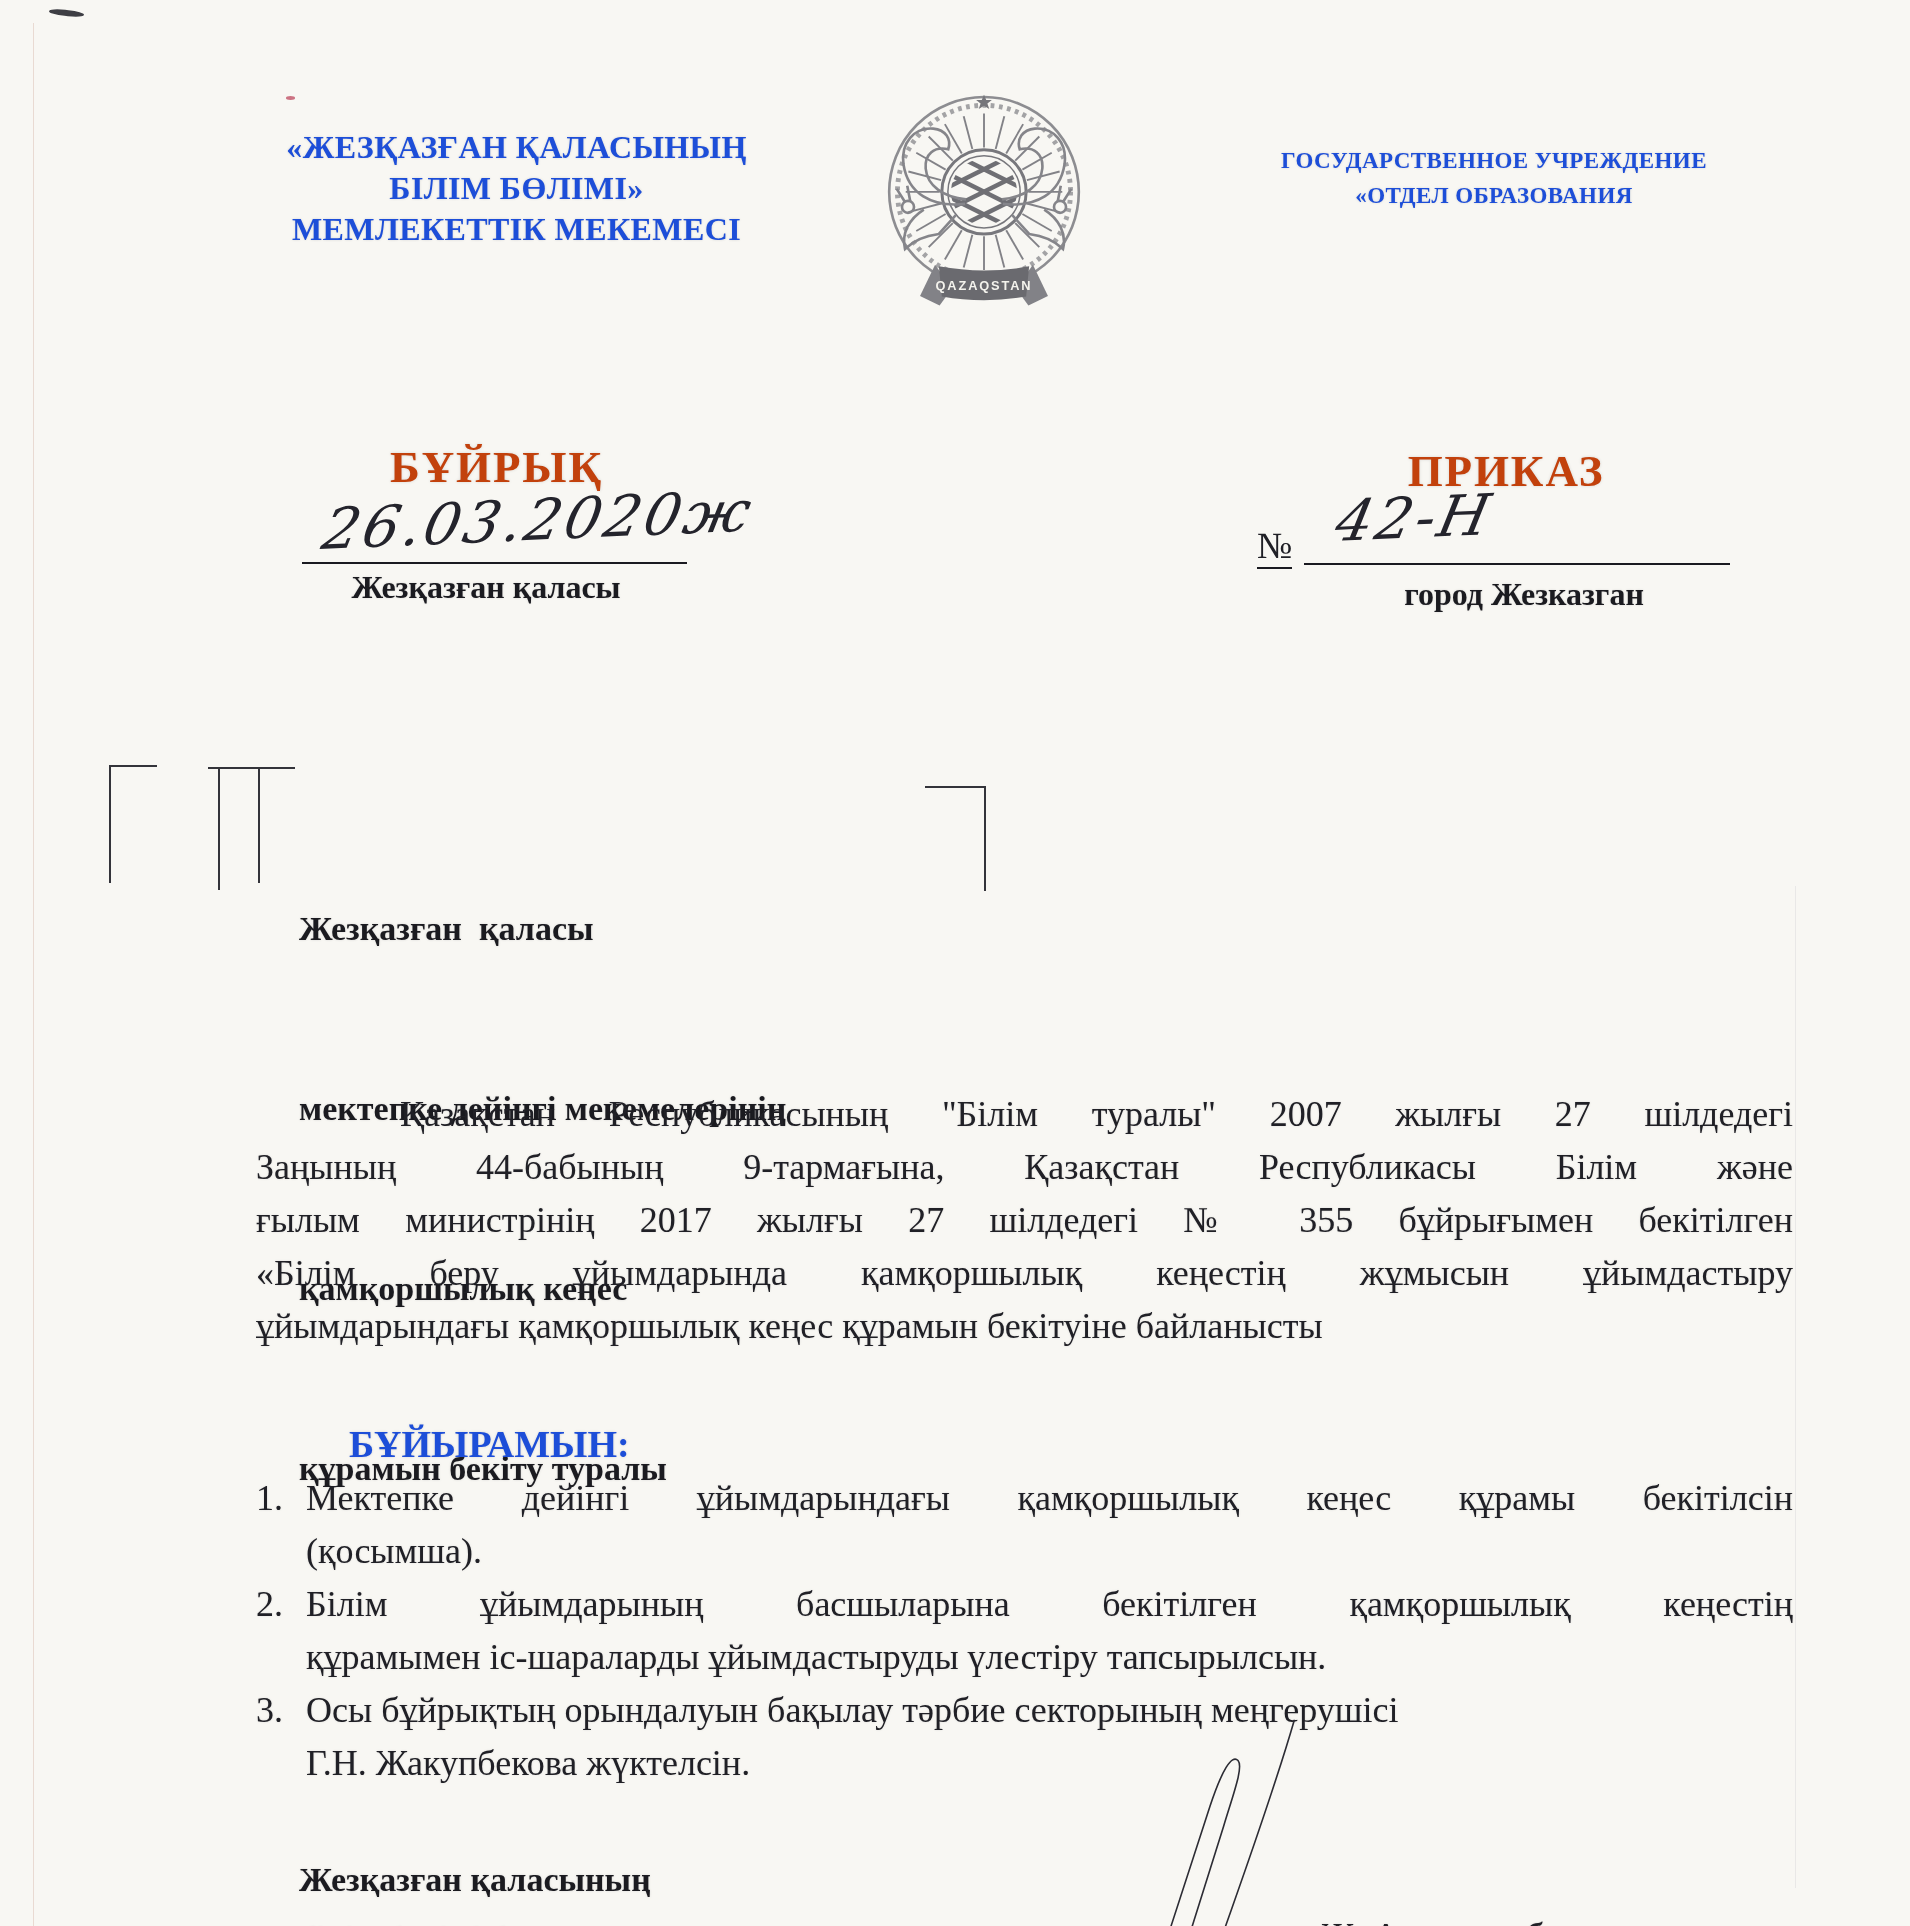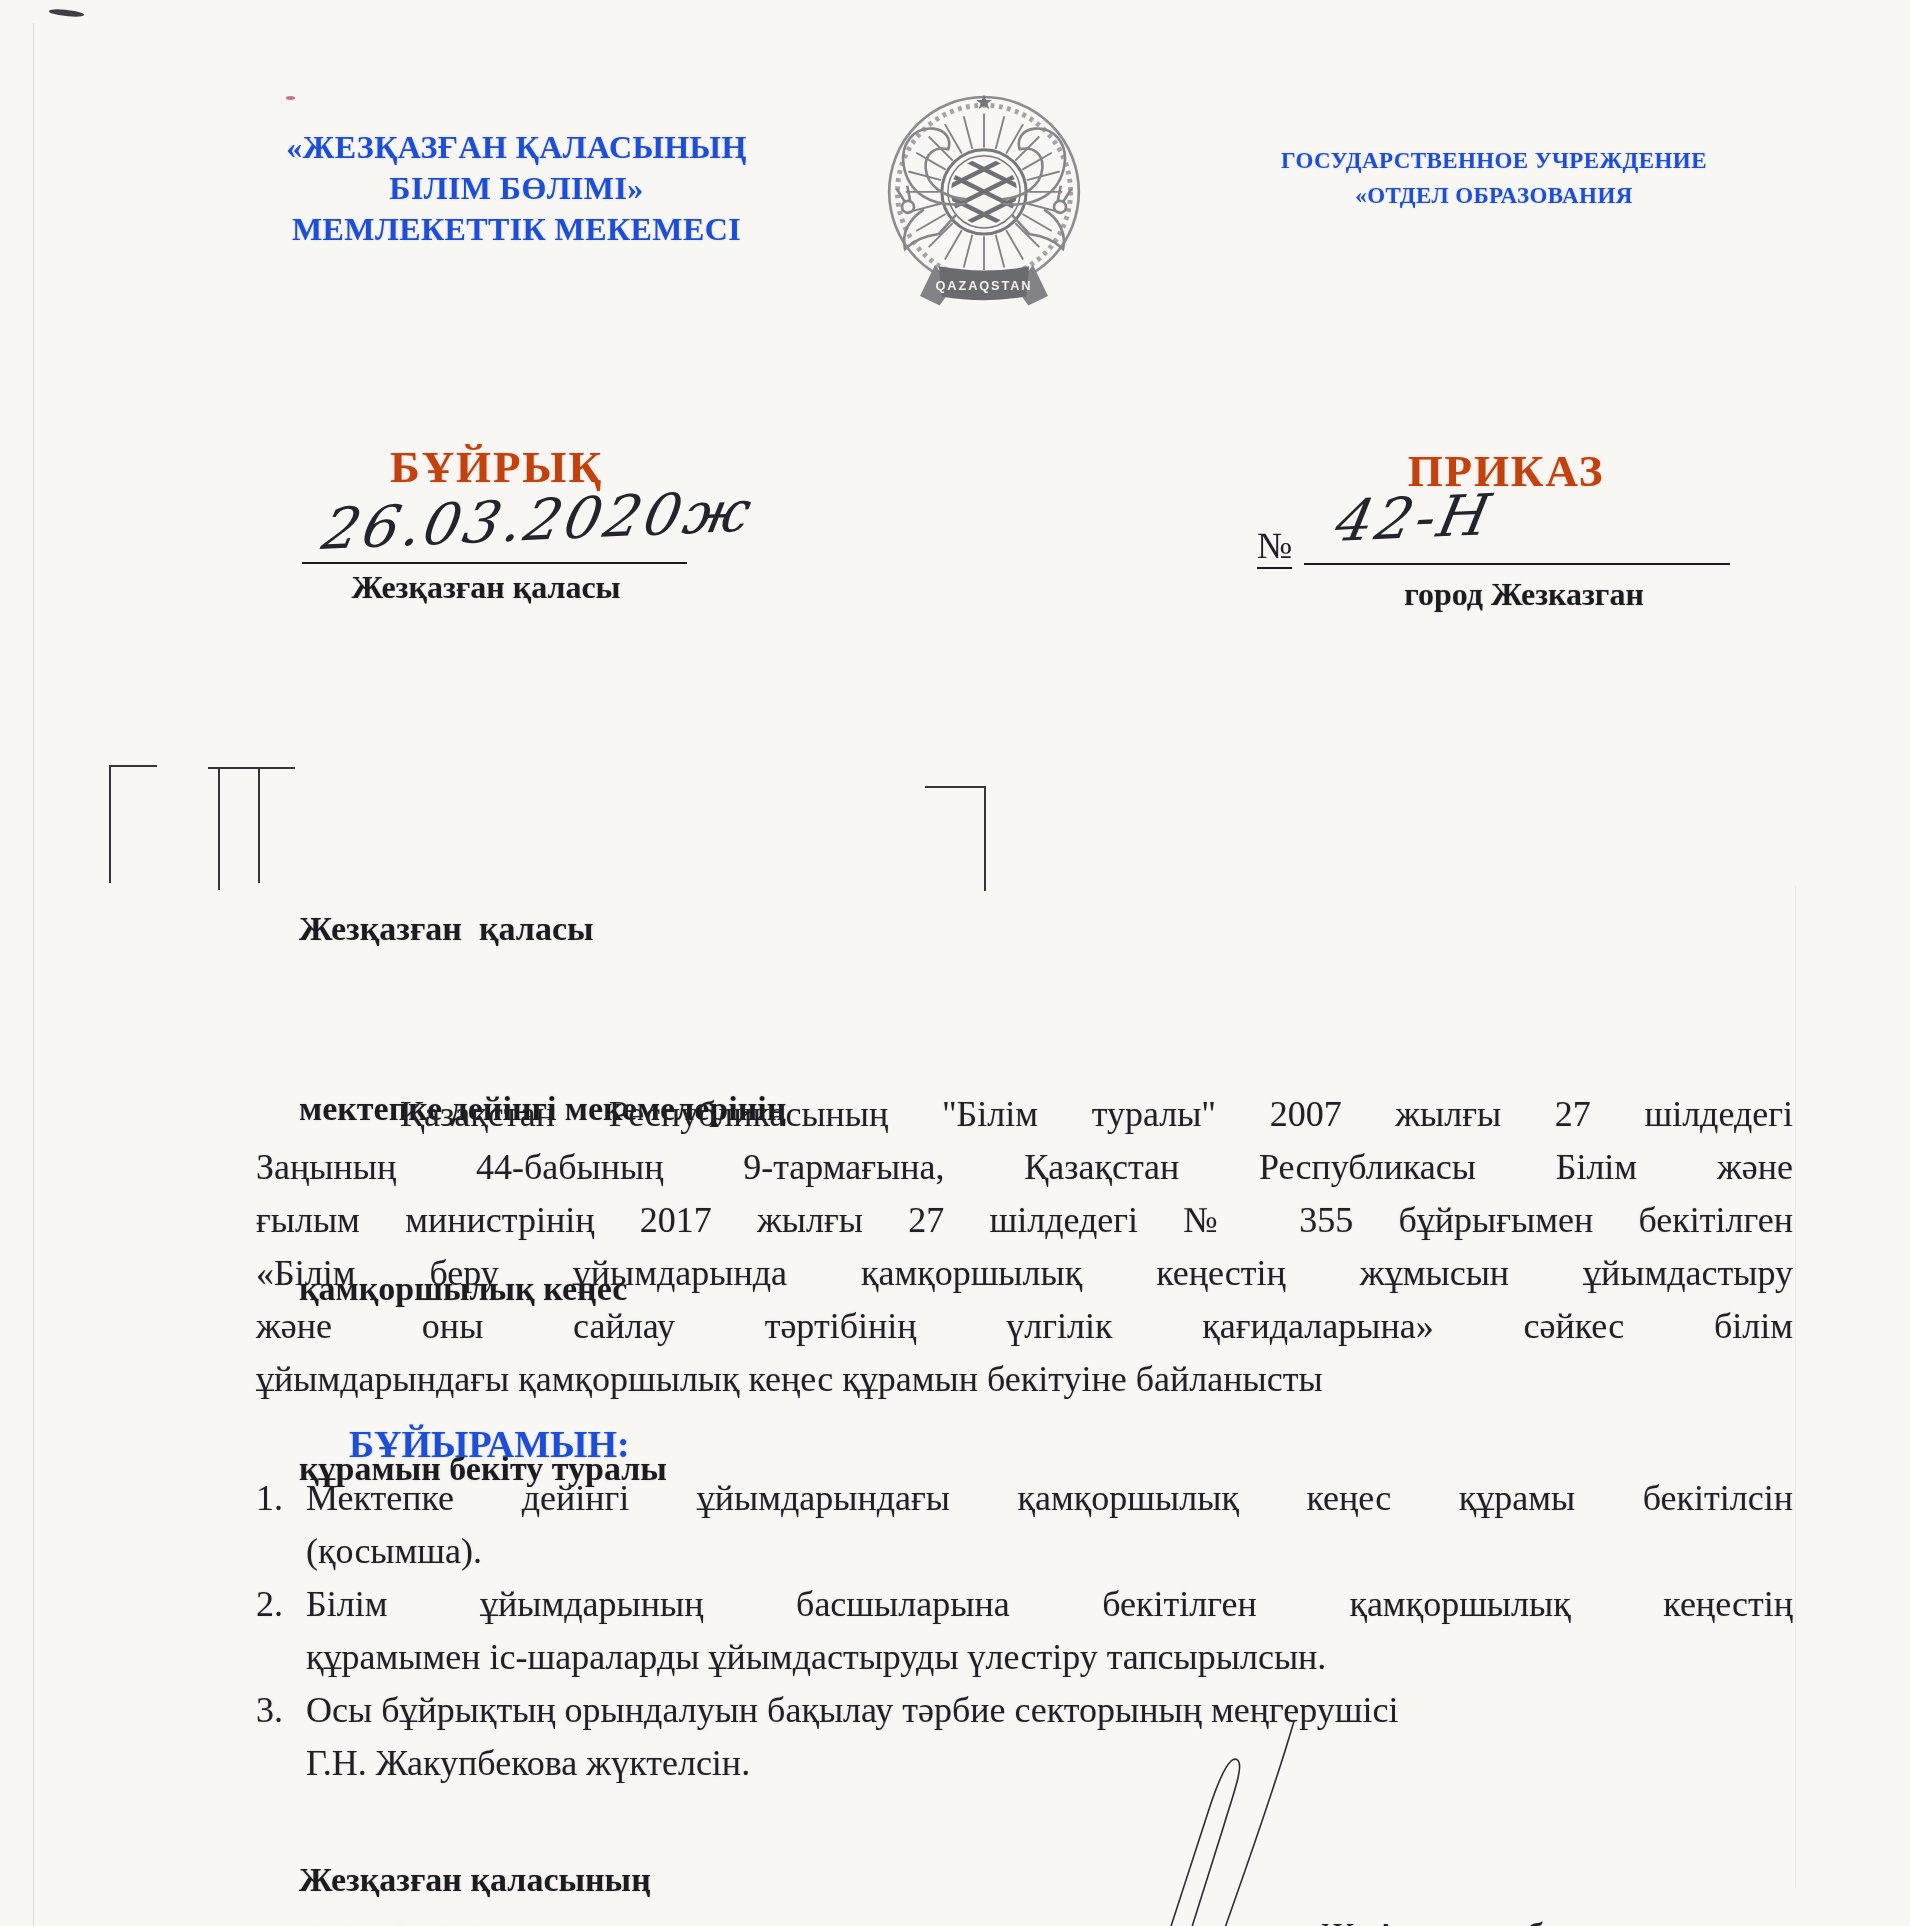--- a/index.html
+++ b/index.html
@@ -225,21 +225,20 @@
     <div>мектепке дейінгі мекемелерінің</div>
     <div>қамқоршылық кеңес</div>
     <div>құрамын бекіту туралы</div>
   </div>
 
   <div class="abs bodytext para">
     <div class="line just indent">Қазақстан Республикасының "Білім туралы" 2007 жылғы 27 шілдедегі</div>
     <div class="line just">Заңының 44-бабының 9-тармағына, Қазақстан Республикасы Білім және</div>
     <div class="line just">ғылым министрінің 2017 жылғы 27 шілдедегі № 355 бұйрығымен бекітілген</div>
     <div class="line just">«Білім беру ұйымдарында қамқоршылық кеңестің жұмысын ұйымдастыру</div>
-    <div class="line just">және оны сайлау тәртібінің үлгілік қағидаларына» сәйкес білім</div>
     <div class="line">ұйымдарындағы қамқоршылық кеңес құрамын бекітуіне байланысты</div>
   </div>
 
   <div class="abs resolution">БҰЙЫРАМЫН:</div>
 
   <div class="abs bodytext list">
     <div class="list-item">
       <span class="list-num">1.</span>
       <div class="line just">Мектепке дейінгі ұйымдарындағы қамқоршылық кеңес құрамы бекітілсін</div>
       <div class="line">(қосымша).</div>

